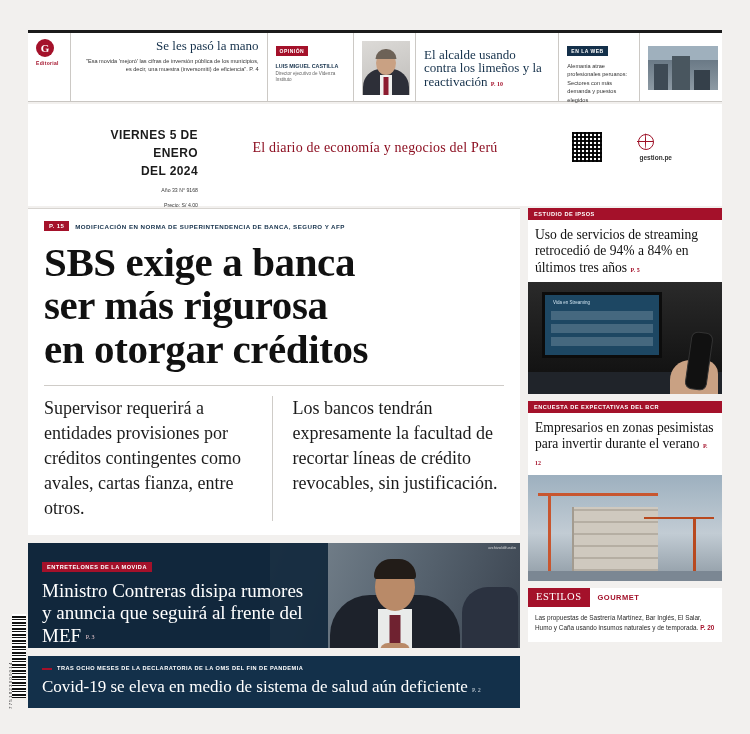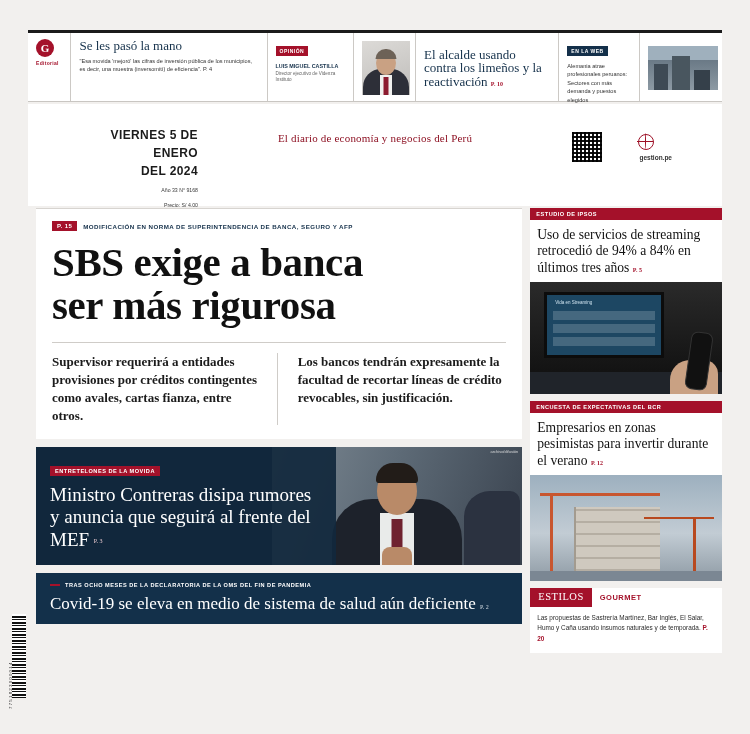--- a/index.html
+++ b/index.html
@@ -106,21 +106,21 @@
     position:absolute; left:0; right:0; top:16px; text-align:center;
   }
   .logo .word {
     font-family: "Liberation Serif", serif;
     font-size: 58px; line-height: 58px;
     letter-spacing: 1px;
     color: #9e1127; font-weight: bold;
   }
   .logo .tag {
     font-family:"Liberation Serif", serif;
-    font-size: 11px; color:#8d1022; margin-top:12px; letter-spacing:.2px;
+    font-size: 14px; color:#8d1022; margin-top:20px; letter-spacing:.2px;
   }
 
   .qr {
     position:absolute; right:118px; top:26px; width:34px; height:34px;
     background:
       repeating-linear-gradient(90deg,#111 0 2px,#fff 2px 4px),
       repeating-linear-gradient(0deg,#111 0 2px,#fff 2px 4px);
     background-blend-mode: multiply;
     border: 2px solid #fff;
   }
@@ -137,21 +137,21 @@
   }
   .siteurl {
     position:absolute; right:50px; top:50px; font-size:6.5px; color:#333; font-weight:bold;
   }
 
   
   .main {
     position:absolute; left:28px; top:208px; width:694px; height:500px;
     display:flex; gap:8px;
   }
-  .leftcol { width: 492px; display:flex; flex-direction:column; gap:8px;margin-left:8px; }
+  .leftcol { width: 492px; display:flex; flex-direction:column; gap:8px; }
   .rightcol { width: 194px; display:flex; flex-direction:column; gap:7px; }
 
   
   .lead {
     background:#ffffff; padding:12px 16px 14px 16px; position:relative;
     border-top: 1px solid #d7d4d0;
   }
   .lead-kicker-row { display:flex; align-items:center; gap:6px; margin-bottom:10px; }
   .pg-tag {
     background:#a4112a; color:#fff; font-size:6px; font-weight:bold;
@@ -162,21 +162,21 @@
   }
   .lead h1 {
     font-family:"Liberation Serif", serif;
     font-size: 41px; line-height: 1.06; color:#111; font-weight:bold;
     letter-spacing:-0.4px;
   }
   .lead-rule { border-top:1px solid #cfccc8; margin:14px 0 10px 0; }
   .lead-decks { display:flex; gap:16px; }
   .lead-decks .deck {
     flex:1; font-family:"Liberation Serif", serif;
-    font-size:13px; line-height:1.38; color:#1b1b1b;font-weight:bold;
+    font-size:18px; line-height:1.38; color:#1b1b1b;
   }
   .lead-decks .deck + .deck { border-left:1px solid #cfccc8; padding-left:20px; }
 
   
   .second {
     position:relative; height:118px; background:#11283c; overflow:hidden;
   }
   .second .photo {
     position:absolute; right:0; top:0; width:250px; height:118px;
     background:linear-gradient(180deg,#6e7a86,#2a3340);
@@ -351,21 +351,21 @@
     <div class="num">7 7 5 1 8 2 3 0 0 0 0 1 4</div>
   </div>
 
   <div class="topstrip">
 
     <div class="ts-col ts-divider" style="width:44px;">
       <div class="ed-badge">G</div>
       <div class="ed-label">Editorial</div>
     </div>
 
-    <div class="ts-col ts-divider" style="width:200px;">
+    <div class="ts-col ts-divider" style="width:200px;text-align:right;">
       <div class="ts-head">Se les pasó la mano</div>
       <div class="ts-body">"Esa movida 'mejoró' las cifras de inversión pública de los municipios, es decir, una muestra (inversomití) de eficiencia". P. 4</div>
     </div>
 
     <div class="ts-col ts-divider" style="width:88px;">
       <span class="kicker">OPINIÓN</span>
       <div class="op-name">LUIS MIGUEL CASTILLA</div>
       <div class="op-role">Director ejecutivo de Videnza Instituto</div>
     </div>
 
@@ -425,20 +425,21 @@
     <div class="leftcol">
 
       <div class="lead">
         <div class="lead-kicker-row">
           <span class="pg-tag">P. 15</span>
           <span class="lead-kicker-txt">MODIFICACIÓN EN NORMA DE SUPERINTENDENCIA DE BANCA, SEGURO Y AFP</span>
         </div>
         <h1>
           <span>SBS exige a banca</span><br>
           <span>ser más rigurosa</span><br>
+          <span>en otorgar créditos</span>
         </h1>
         <div class="lead-rule"></div>
         <div class="lead-decks">
           <div class="deck">Supervisor requerirá a entidades provisiones por créditos contingentes como avales, cartas fianza, entre otros.</div>
           <div class="deck">Los bancos tendrán expresamente la facultad de recortar líneas de crédito revocables, sin justificación.</div>
         </div>
       </div>
 
       <div class="second">
         <div class="photo">

